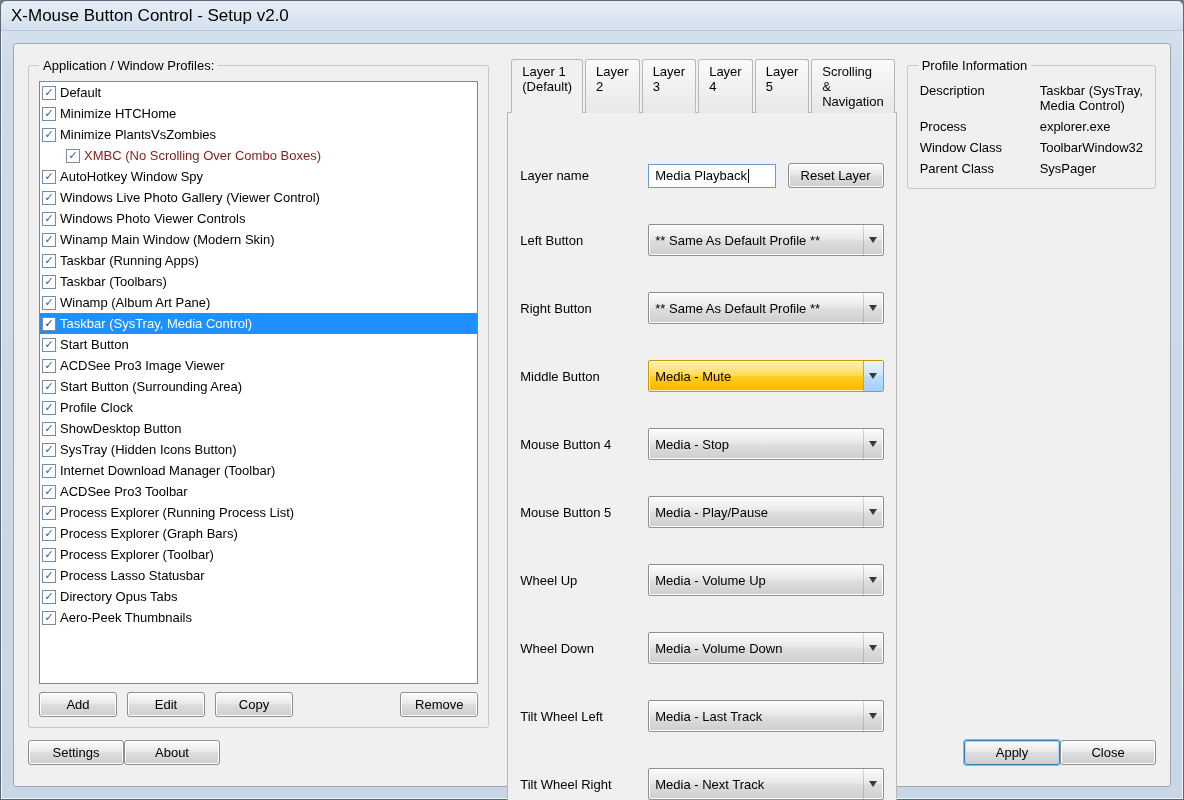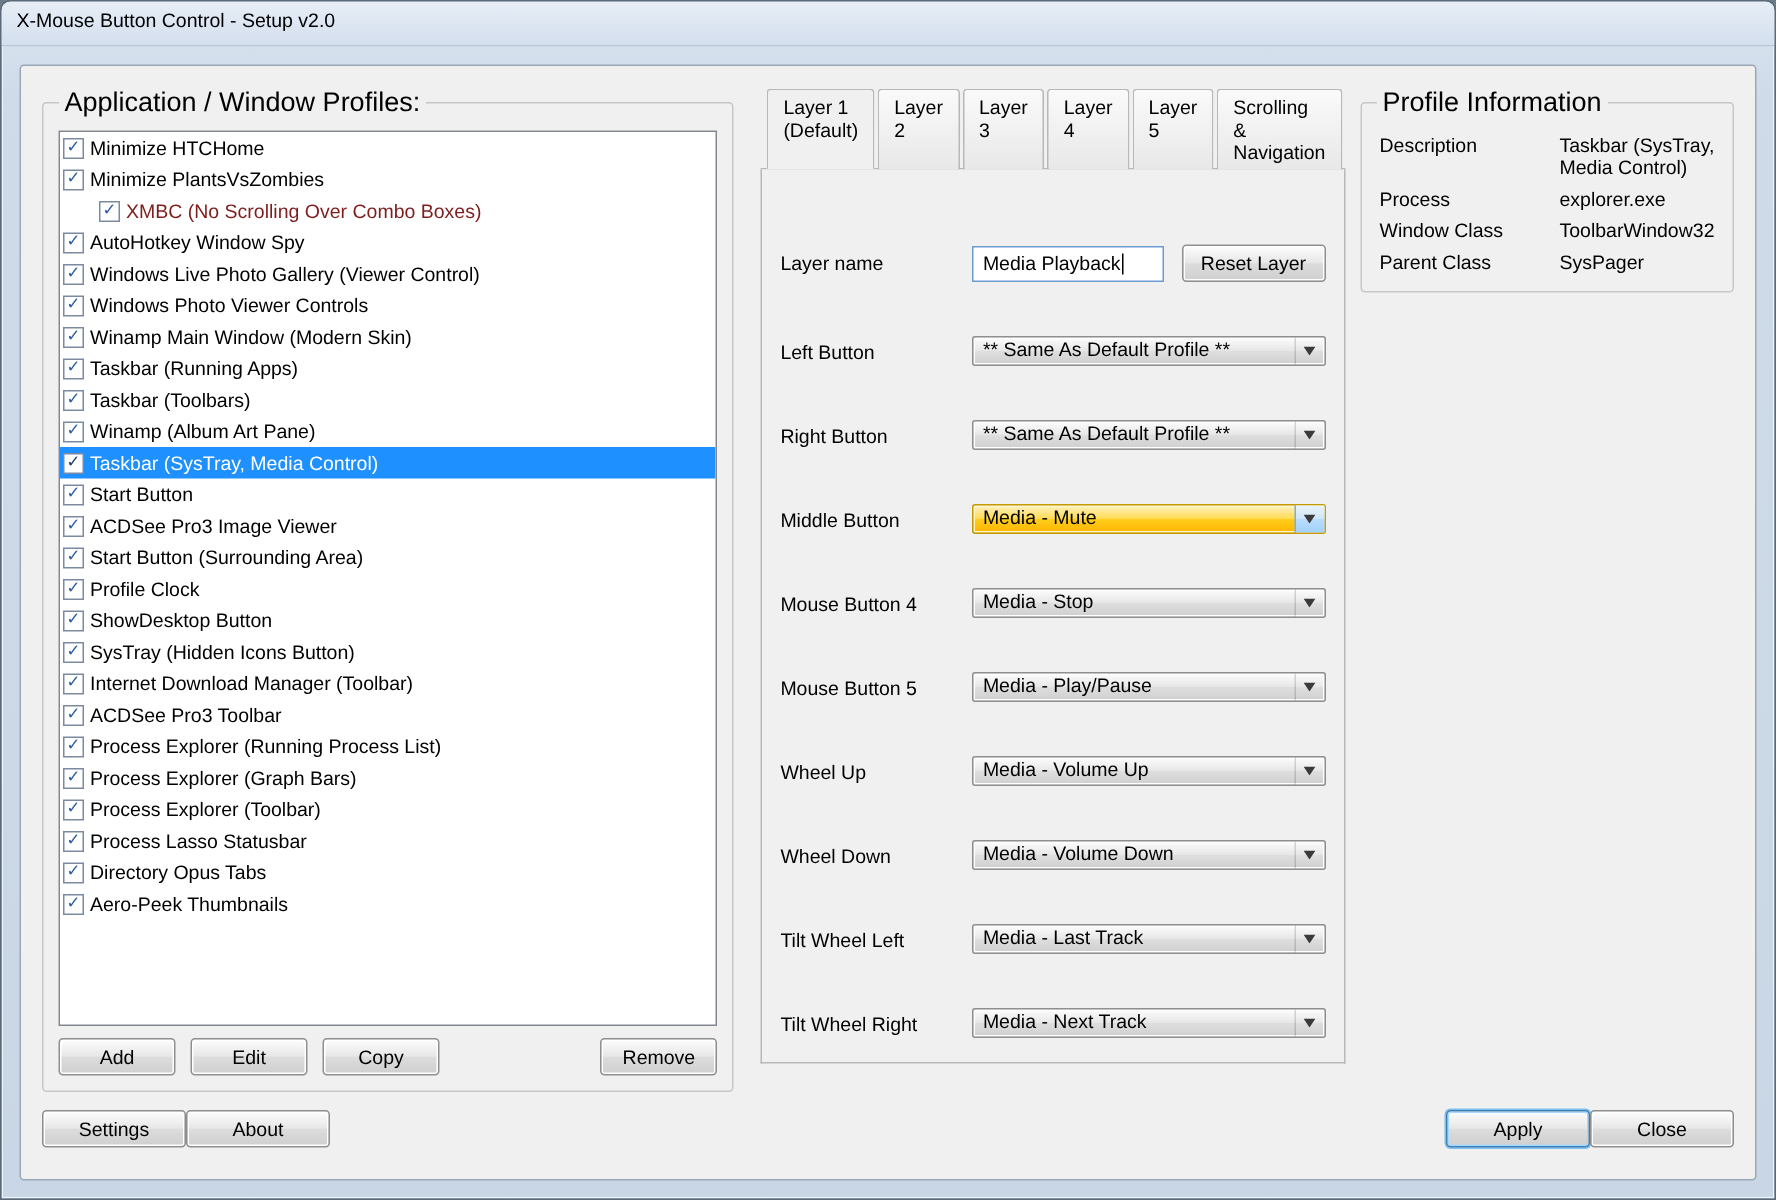--- a/index.html
+++ b/index.html
@@ -6,38 +6,38 @@
   html, body { margin:0; padding:0; font-family: "Segoe UI", Tahoma, sans-serif; font-size:13px; color:#000; }
   body { background:#6e7a86; width:1184px; height:800px; overflow:hidden; }
 
   .window {
     position:absolute; left:0; top:0; width:1184px; height:800px;
     background:linear-gradient(#d9e4f1,#cfdbe8 8%, #c9d6e5 100%);
     border:1px solid #5a6a7a; border-radius:7px 7px 0 0;
     box-shadow:inset 0 0 0 1px #eef4fb;
   }
   .titlebar {
-    height:30px; padding:5px 10px; font-size:13px;
+    height:30px; padding:5px 10px; font-size:17px;
     background:linear-gradient(#e8eef7,#d3dfee);
     border-bottom:1px solid #b9c6d6; border-radius:6px 6px 0 0;
   }
   .client {
     position:absolute; left:12px; right:12px; top:42px; bottom:12px;
     background:#f0f0f0; border:1px solid #9aa7b7; border-radius:3px;
     padding:14px 14px 12px 14px;
   }
   .cols { display:flex; gap:18px; height:calc(100% - 46px); }
   .col-left { width:480px; display:flex; flex-direction:column; }
   .col-right { flex:1; display:flex; flex-direction:row; gap:10px; }
 
   fieldset.group {
     border:1px solid #c7c7c7; border-radius:3px; padding:8px 10px 10px 10px;
     background:#f0f0f0; margin:0;
   }
-  fieldset.group > legend { padding:0 4px; font-size:18px; }
+  fieldset.group > legend { padding:0 4px; font-size:13px; }
 
   .list-wrap { flex:1; display:flex; flex-direction:column; }
   .listbox {
     flex:1; background:#fff; border:1px solid #828790;
     overflow-y:scroll; overflow-x:hidden;
   }
   .listbox::-webkit-scrollbar { width:18px; }
   .listbox::-webkit-scrollbar-track { background:#e9e9e9; border-left:1px solid #c9c9c9;}
   .listbox::-webkit-scrollbar-thumb { background:linear-gradient(#e8eef7,#cfdbe8); border:1px solid #8ea4c1; border-radius:2px;}
   .listbox::-webkit-scrollbar-button { height:18px; background:linear-gradient(#f5f8fc,#d6e0ec); border:1px solid #8ea4c1;}
@@ -77,23 +77,23 @@
   .tab.active { background:#f0f0f0; border-bottom:1px solid #f0f0f0; font-weight:400; }
   .tabbody {
     border:1px solid #b8b8b8; border-top:none; padding:14px 12px 16px 12px;
     background:#f0f0f0;
   }
 
   .formrow { display:flex; align-items:center; margin-bottom:14px;margin-top:36px; }
   .formrow:last-child { margin-bottom:0; }
   .formlabel { width:128px; flex:0 0 auto; }
   .combo {
-    flex:1; height:20px; border:1px solid #8e8f8f; border-radius:2px;
+    flex:1; height:32px; border:1px solid #8e8f8f; border-radius:2px;
     background:linear-gradient(#fdfdfd,#e7e7e7 48%,#dedede 52%,#cfcfcf);
-    display:flex; padding:0 6px; position:relative;
+    display:flex; align-items:center; padding:0 6px; position:relative;
     box-shadow:inset 0 0 0 1px #fff;
   }
   .combo.highlight {
     background:linear-gradient(#fff1c2,#ffdb55 48%,#ffcd1c 52%,#ffb400);
     border-color:#c79a00; box-shadow:inset 0 0 0 1px #fff6d0;
   }
   .combo .arrow {
     position:absolute; right:0; top:0; bottom:0; width:20px;
     border-left:1px solid rgba(0,0,0,0.15);
     display:flex; align-items:center; justify-content:center;
@@ -119,20 +119,24 @@
     <span>X-Mouse Button Control - Setup v2.0</span>
   </div>
 
   <div class="client">
     <div class="cols">
 
       <div class="col-left">
         <fieldset class="group list-wrap">
           <legend>Application / Window Profiles:</legend>
           <div class="listbox" id="profiles-list">
+              <div class="listrow">
+                <span class="chk"></span>
+                <span>Default</span>
+              </div>
               <div class="listrow">
                 <span class="chk"></span>
                 <span>Minimize HTCHome</span>
               </div>
               <div class="listrow">
                 <span class="chk"></span>
                 <span>Minimize PlantsVsZombies</span>
               </div>
               <div class="listrow red">
                 <span class="chk"></span>

